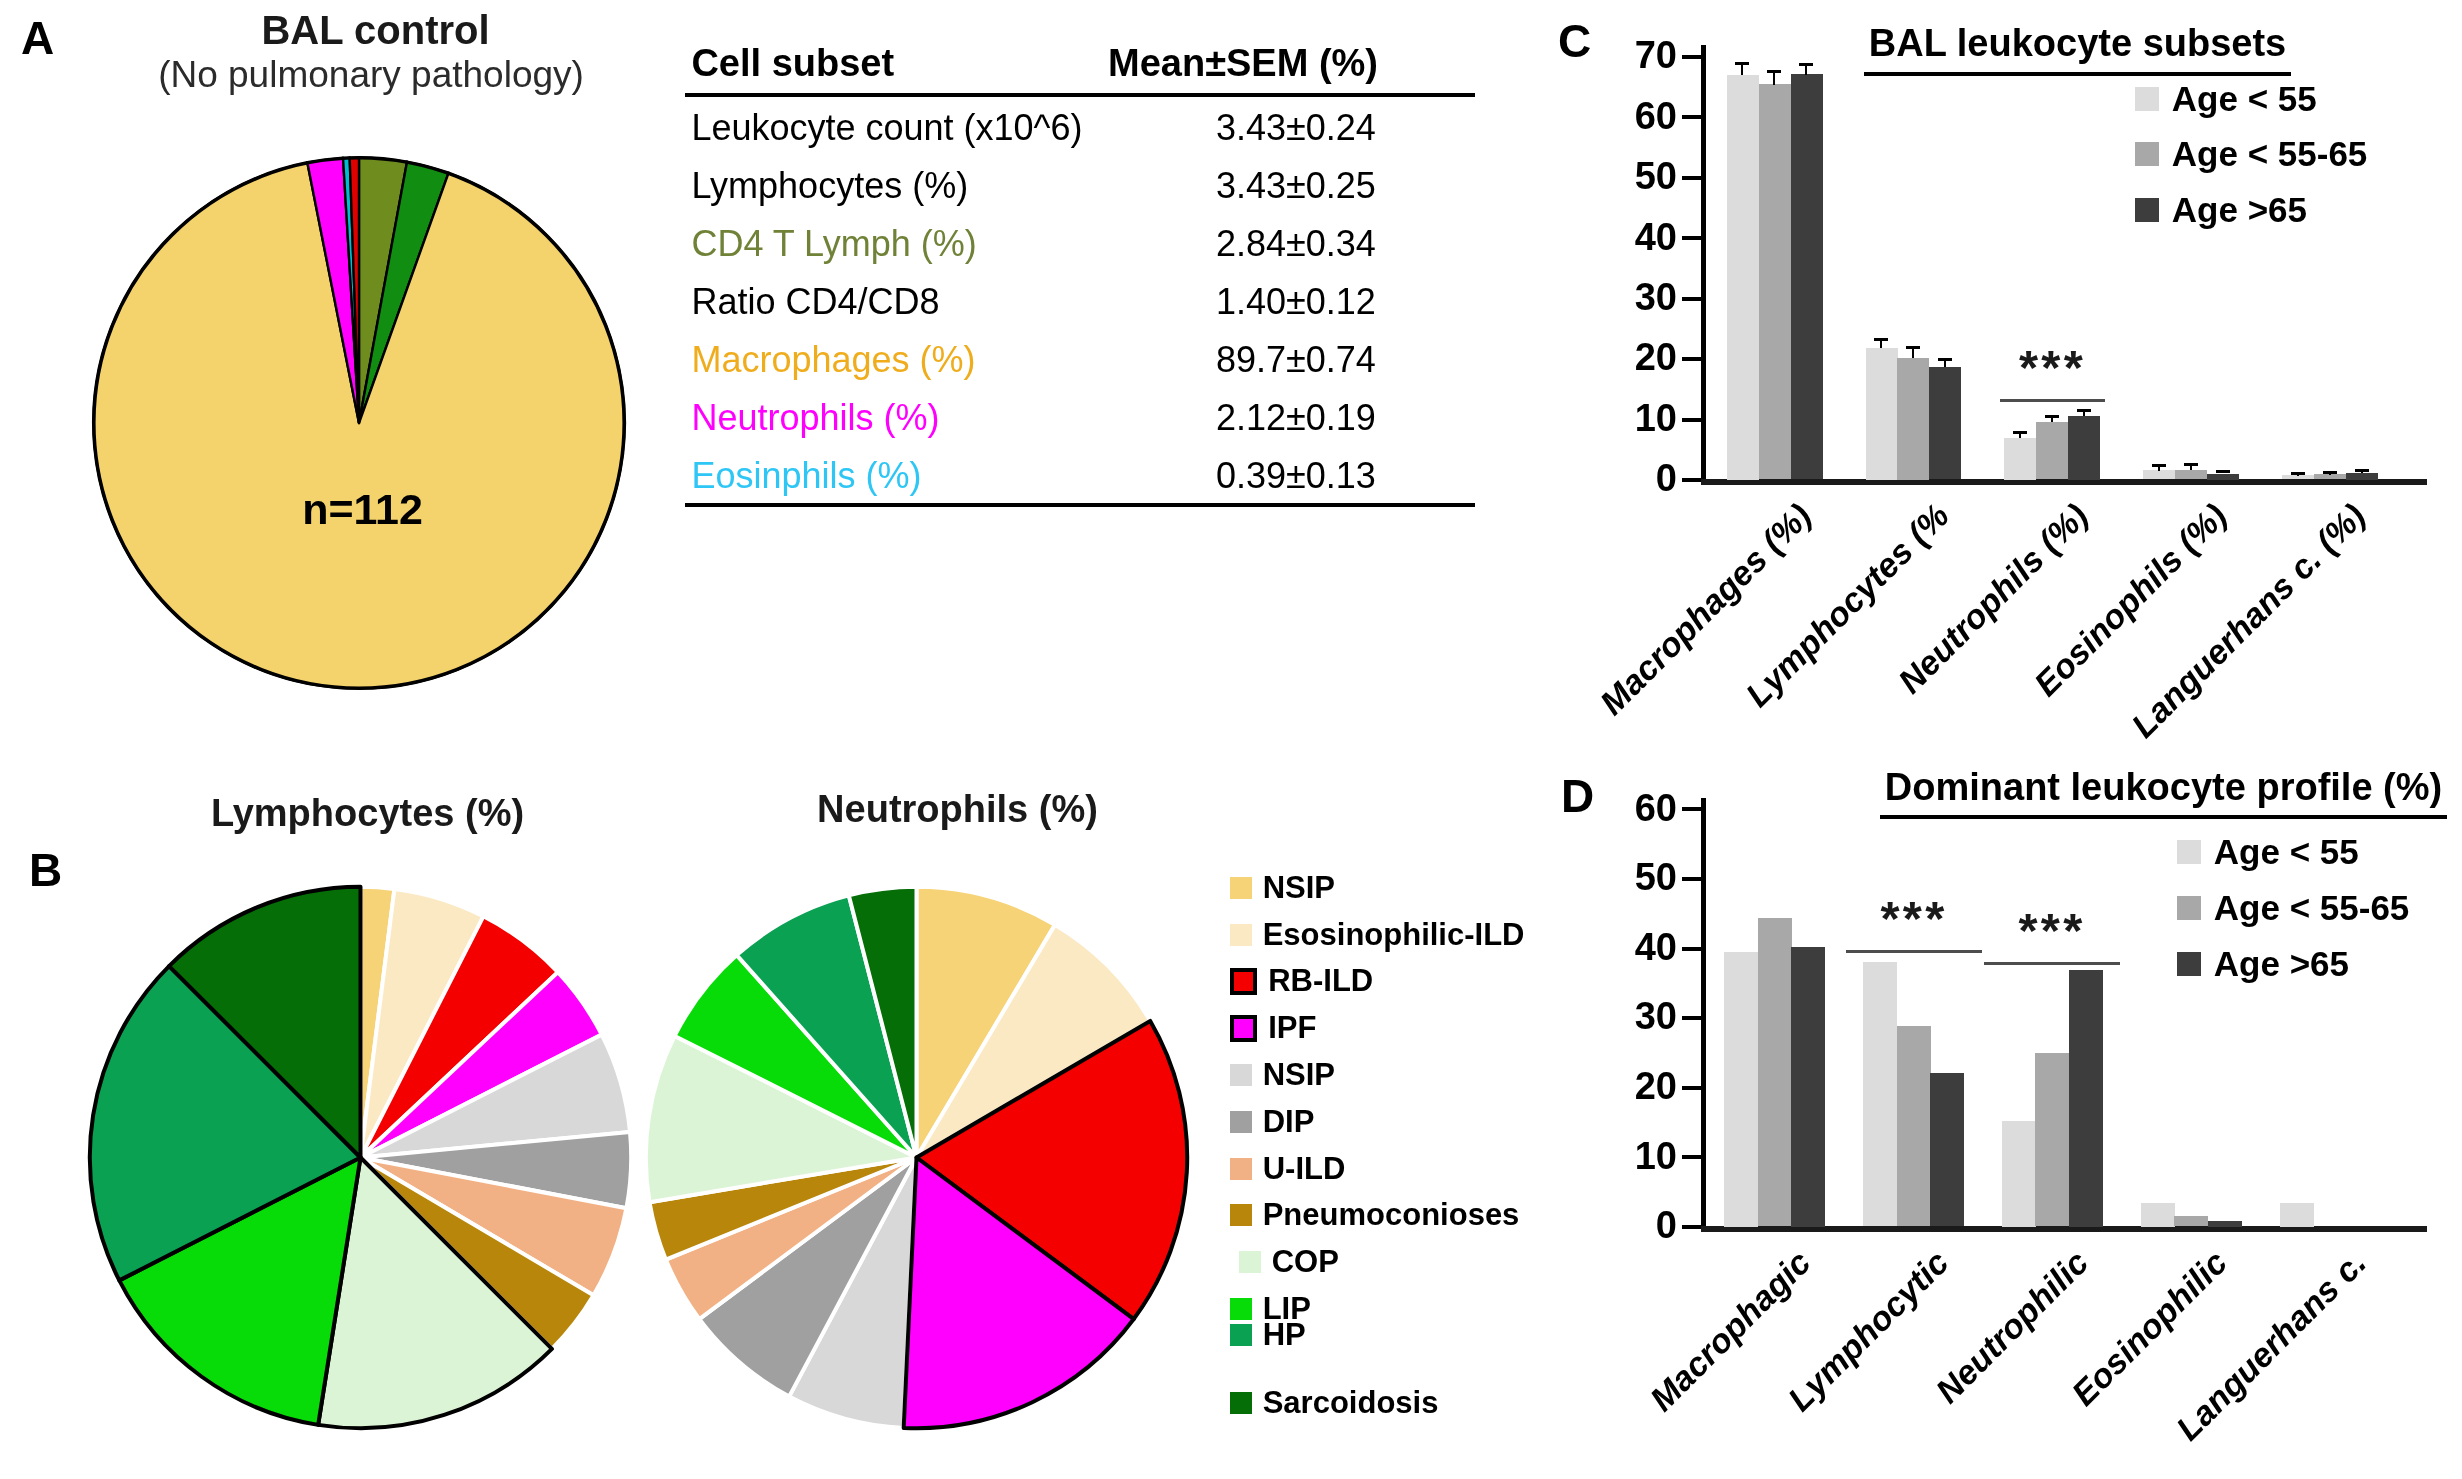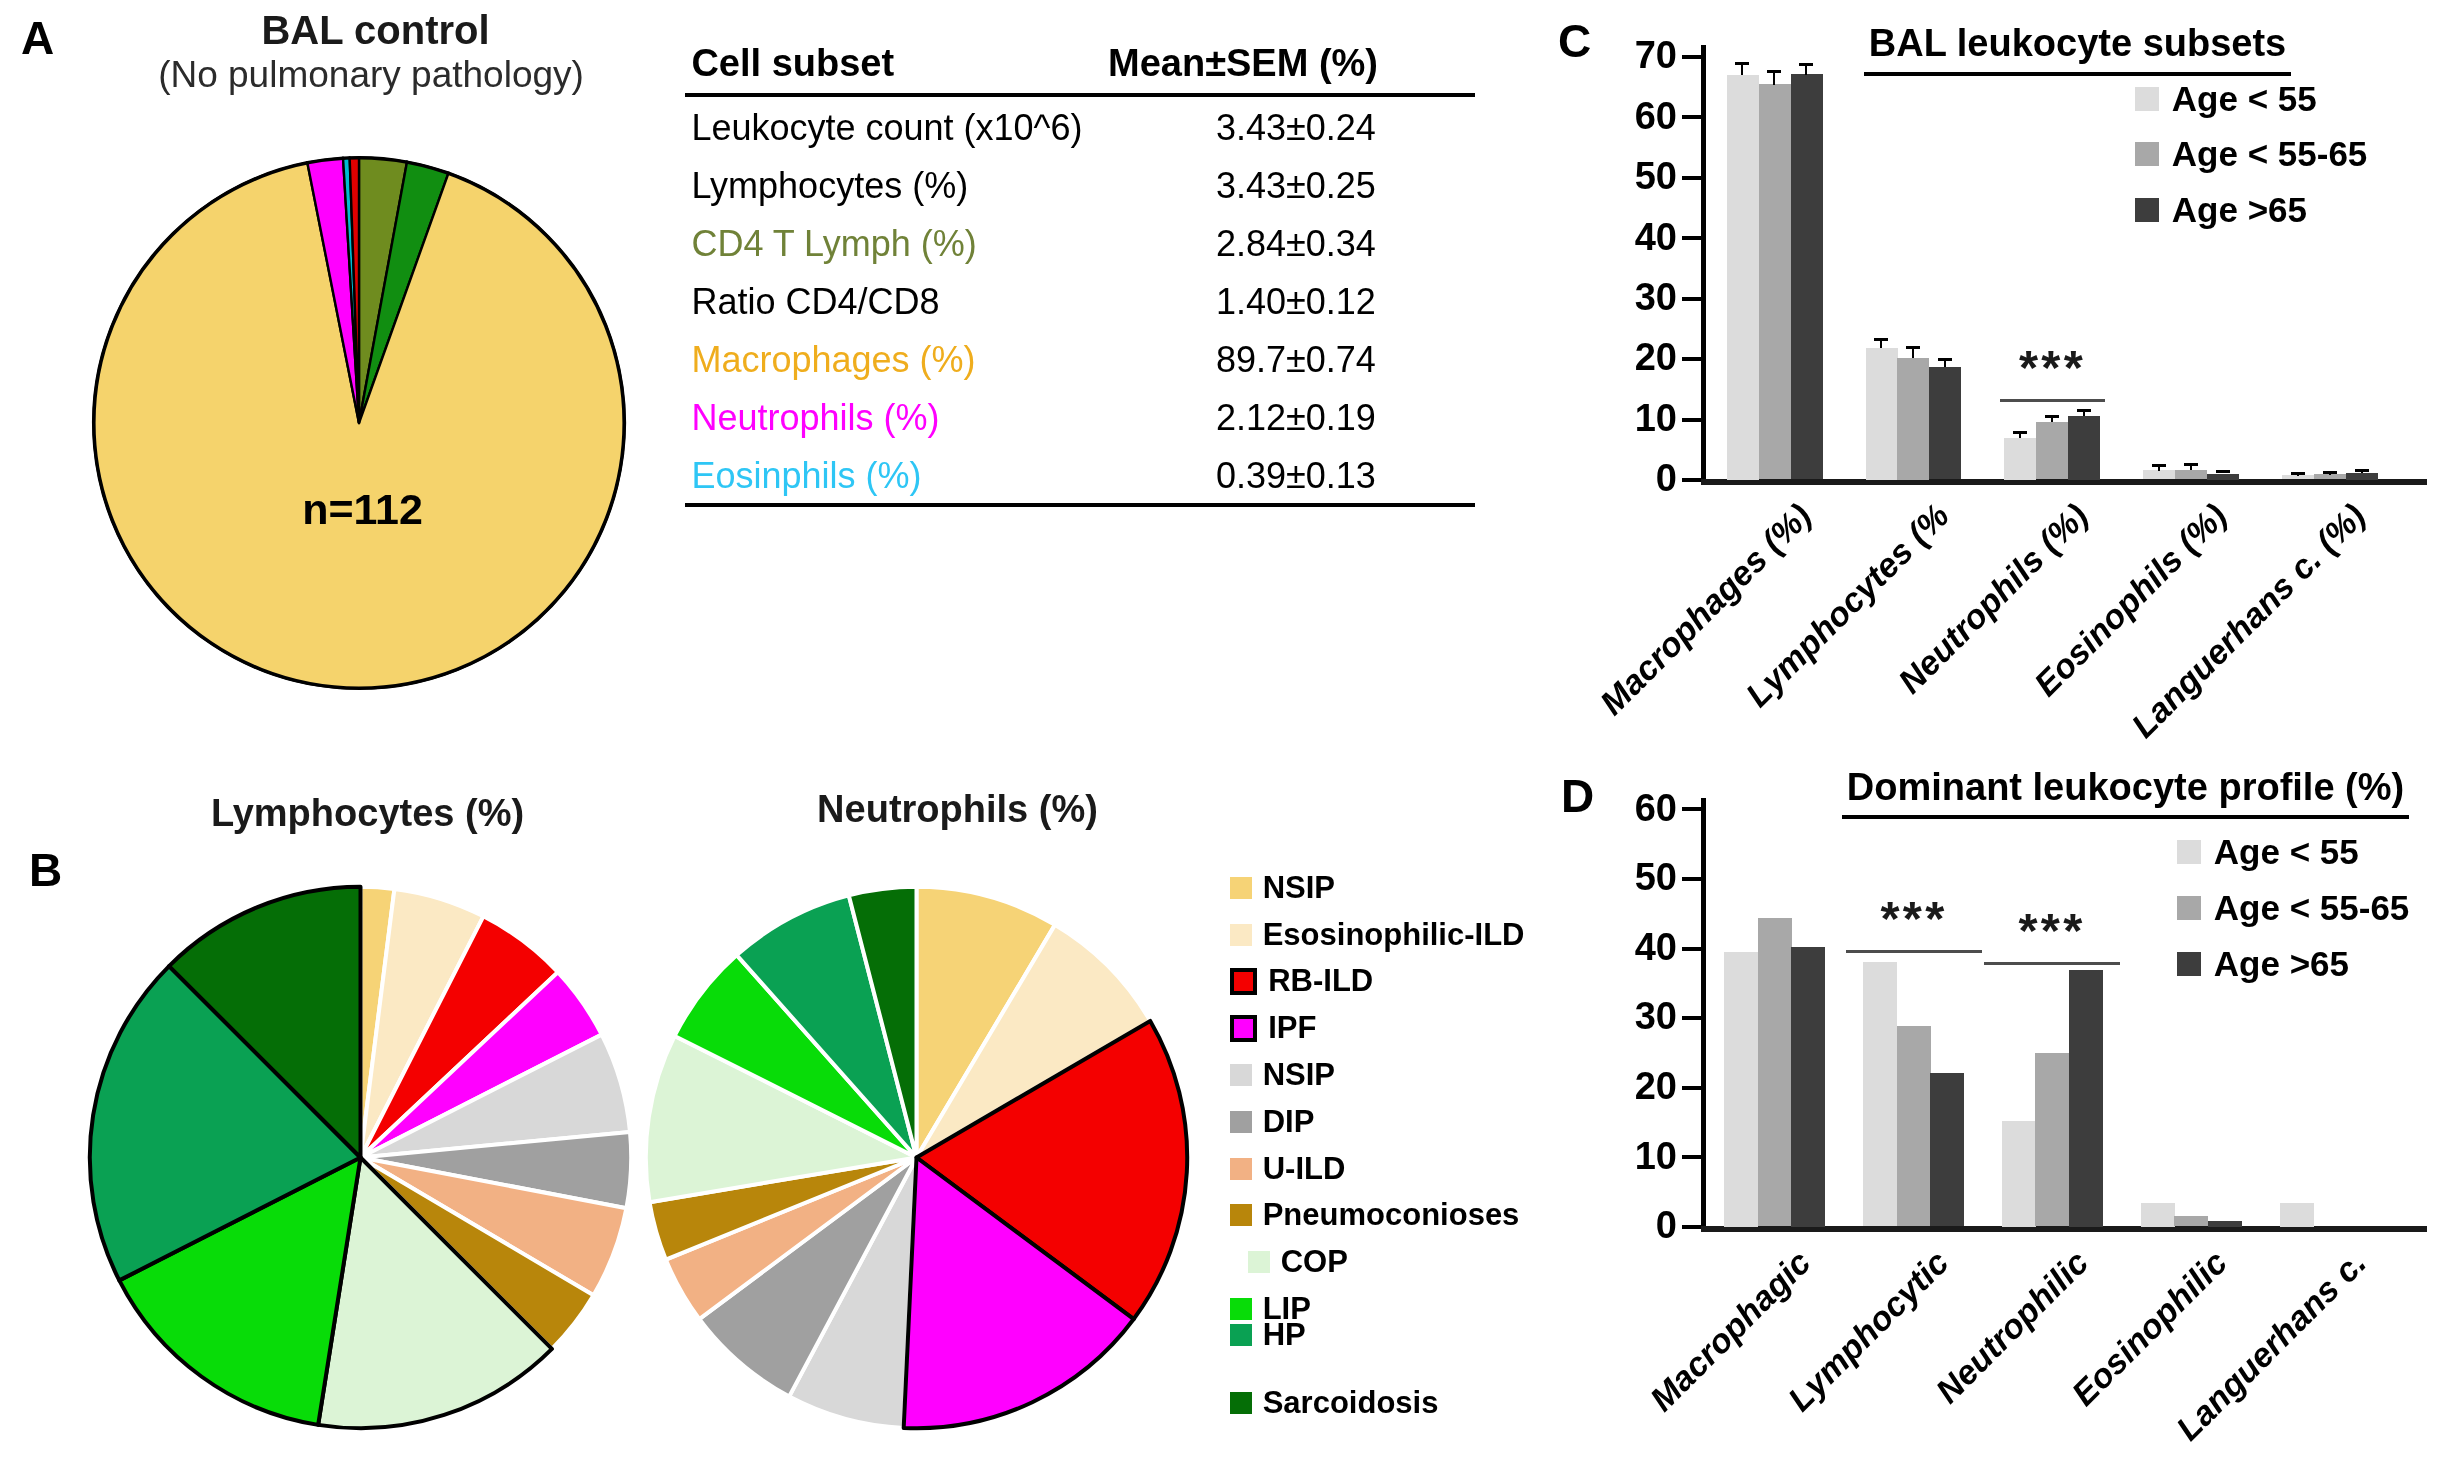--- a/index.html
+++ b/index.html
@@ -145,21 +145,21 @@
       <span class="legend-text" style="font-size: 31px;">DIP</span>
     </div>
     <div class="legend-row" style="left: 0px; top: 281px; height: 40px;">
       <span class="legend-swatch" style="width: 21.5px; height: 21.5px; background: rgb(242, 177, 132); margin-right: 11.2px; flex: 0 0 auto;"></span>
       <span class="legend-text" style="font-size: 31px;">U-ILD</span>
     </div>
     <div class="legend-row" style="left: 0px; top: 327px; height: 40px;">
       <span class="legend-swatch" style="width: 21.5px; height: 21.5px; background: rgb(184, 134, 11); margin-right: 11.2px; flex: 0 0 auto;"></span>
       <span class="legend-text" style="font-size: 31px;">Pneumoconioses</span>
     </div>
-    <div class="legend-row" style="left: 18px; top: 374px; height: 40px;">
+    <div class="legend-row" style="left: 9px; top: 374px; height: 40px;">
       <span class="legend-swatch" style="width: 21.5px; height: 21.5px; background: rgb(220, 244, 214); margin-right: 11.2px; flex: 0 0 auto;"></span>
       <span class="legend-text" style="font-size: 31px;">COP</span>
     </div>
     <div class="legend-row" style="left: 0px; top: 421px; height: 40px;">
       <span class="legend-swatch" style="width: 21.5px; height: 21.5px; background: rgb(8, 220, 8); margin-right: 11.2px; flex: 0 0 auto;"></span>
       <span class="legend-text" style="font-size: 31px;">LIP</span>
     </div>
     <div class="legend-row" style="left: 0px; top: 447px; height: 40px;">
       <span class="legend-swatch" style="width: 21.5px; height: 21.5px; background: rgb(10, 161, 83); margin-right: 11.2px; flex: 0 0 auto;"></span>
       <span class="legend-text" style="font-size: 31px;">HP</span>
@@ -261,21 +261,21 @@
       <span class="legend-swatch" style="width: 24px; height: 24px; background: rgb(168, 168, 168); margin-right: 12.8px; flex: 0 0 auto;"></span>
       <span class="legend-text" style="font-size: 35px;">Age &lt; 55-65</span>
     </div>
     <div class="legend-row" style="left: 2135px; top: 188px; height: 43px;">
       <span class="legend-swatch" style="width: 24px; height: 24px; background: rgb(61, 61, 61); margin-right: 12.8px; flex: 0 0 auto;"></span>
       <span class="legend-text" style="font-size: 35px;">Age &gt;65</span>
     </div>
   </div>
 
 <div class="panel-letter" style="left:1561px;top:769px;">D</div>
-<div class="cd-title" style="left:1842px;top:766px;">Dominant leukocyte profile (%)</div>
+<div class="cd-title" style="left:1880px;top:766px;">Dominant leukocyte profile (%)</div>
 <div class="layer" id="chartD">
     <div class="tick-label" style="left: 1573px; top: 1204px;">0</div>
     <div class="tick-dash" style="left: 1682px; top: 1225px;"></div>
     <div class="tick-label" style="left: 1573px; top: 1135px;">10</div>
     <div class="tick-dash" style="left: 1682px; top: 1155px;"></div>
     <div class="tick-label" style="left: 1573px; top: 1065px;">20</div>
     <div class="tick-dash" style="left: 1682px; top: 1086px;"></div>
     <div class="tick-label" style="left: 1573px; top: 995px;">30</div>
     <div class="tick-dash" style="left: 1682px; top: 1016px;"></div>
     <div class="tick-label" style="left: 1573px; top: 926px;">40</div>

